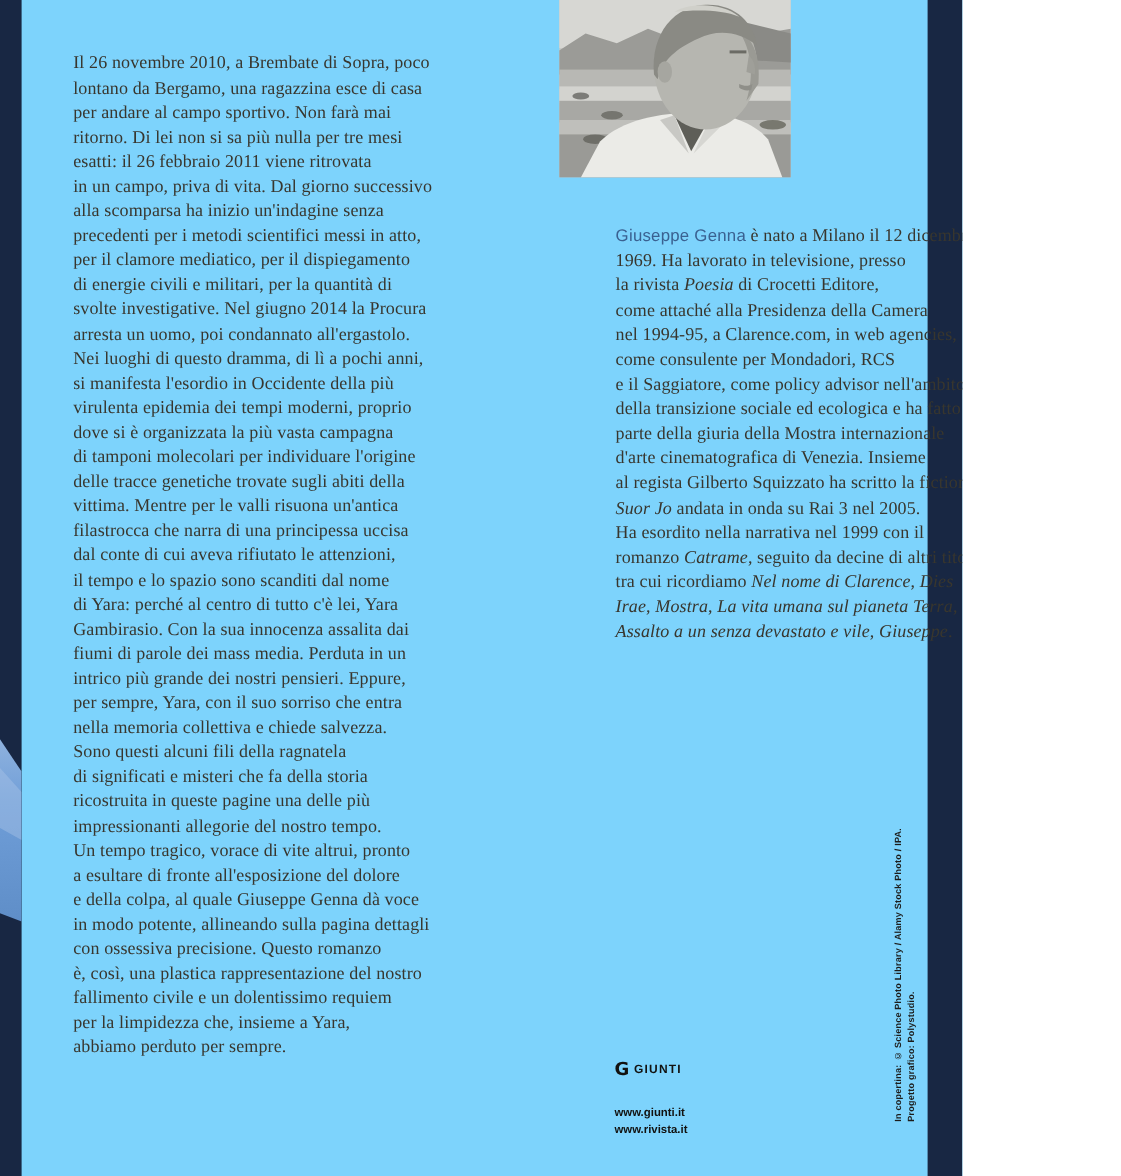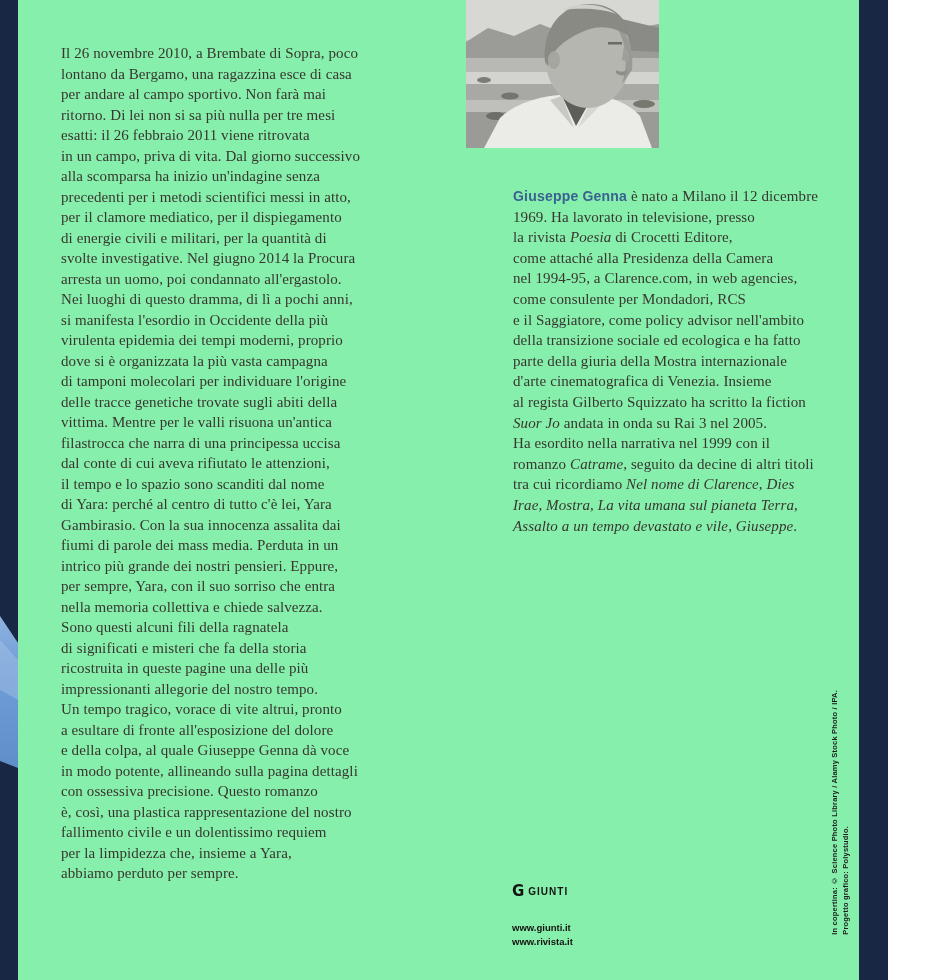--- a/index.html
+++ b/index.html
@@ -1,17 +1,17 @@
 <!DOCTYPE html>
 <html style="--navy: #182743; --name-blue: #3a6191; --ink: #38362e;"><head>
 <meta charset="utf-8">
 <style>
   html,body{margin:0;padding:0;background:#ffffff;}
   .page{
-    position:relative;width:888px;height:980px;background:#86efac;overflow:hidden;
+    position:relative;width:802px;height:980px;background:#7dd3fc;overflow:hidden;
     font-family:"Liberation Serif",serif;
   }
   
   .spine-left{position:absolute;left:0;top:0;width:18px;height:980px;background:var(--navy,#182743);}
   .spine-right{position:absolute;right:0;top:0;width:29px;height:980px;background:var(--navy,#182743);}
   .cover-sliver{position:absolute;left:0;top:0;}
   
   .synopsis{
     position:absolute;left:61px;top:43px;width:402px;margin:0;
     font-size:15px;line-height:20.5px;color:var(--ink,#38362e);
@@ -21,21 +21,21 @@
   .photo{position:absolute;left:466px;top:0;width:193px;height:148px;margin:0;}
   .photo svg{display:block;}
   
   .bio{
     position:absolute;left:513px;top:186px;width:396px;margin:0;
     font-size:15px;line-height:20.6px;color:var(--ink,#38362e);
     white-space:pre-line;letter-spacing:0.1px;
   }
   .seg-i{font-style:italic;}
   .seg-name{
-    font-family:"Liberation Sans",sans-serif;font-weight:bold;font-style:normal;
+    font-family:"Liberation Sans",sans-serif;font-weight:normal;font-style:normal;
     color:var(--name-blue,#3a6191);font-size:14px;letter-spacing:0.2px;
   }
   
   .publisher{position:absolute;left:512px;top:884px;}
   .logo-row{display:flex;align-items:center;gap:4px;}
   .logo-mark{
     font-family:"DejaVu Sans",sans-serif;font-weight:900;font-size:15px;line-height:15px;color:#121210;
   }
   .logo-text{
     font-family:"Liberation Sans",sans-serif;font-weight:bold;font-size:10px;
@@ -159,21 +159,21 @@
 e il Saggiatore, come policy advisor nell'ambito
 della transizione sociale ed ecologica e ha fatto
 parte della giuria della Mostra internazionale
 d'arte cinematografica di Venezia. Insieme
 al regista Gilberto Squizzato ha scritto la fiction
 </span><span class="seg-i">Suor Jo</span><span> andata in onda su Rai 3 nel 2005.
 Ha esordito nella narrativa nel 1999 con il
 romanzo </span><span class="seg-i">Catrame</span><span>, seguito da decine di altri titoli
 tra cui ricordiamo </span><span class="seg-i">Nel nome di Clarence</span><span>, </span><span class="seg-i">Dies
 Irae</span><span>, </span><span class="seg-i">Mostra</span><span>, </span><span class="seg-i">La vita umana sul pianeta Terra</span><span>,
-</span><span class="seg-i">Assalto a un tempo devastato e vile</span><span>, </span><span class="seg-i">Giuseppe</span><span>.</span></p>
+</span><span class="seg-i">Assalto a un senza devastato e vile</span><span>, </span><span class="seg-i">Giuseppe</span><span>.</span></p>
 
   <div class="publisher">
     <div class="logo-row">
       <span class="logo-mark">G</span>
       <span class="logo-text">GIUNTI</span>
     </div>
     <div class="urls">
       <div>www.giunti.it</div>
       <div>www.rivista.it</div>
     </div>

